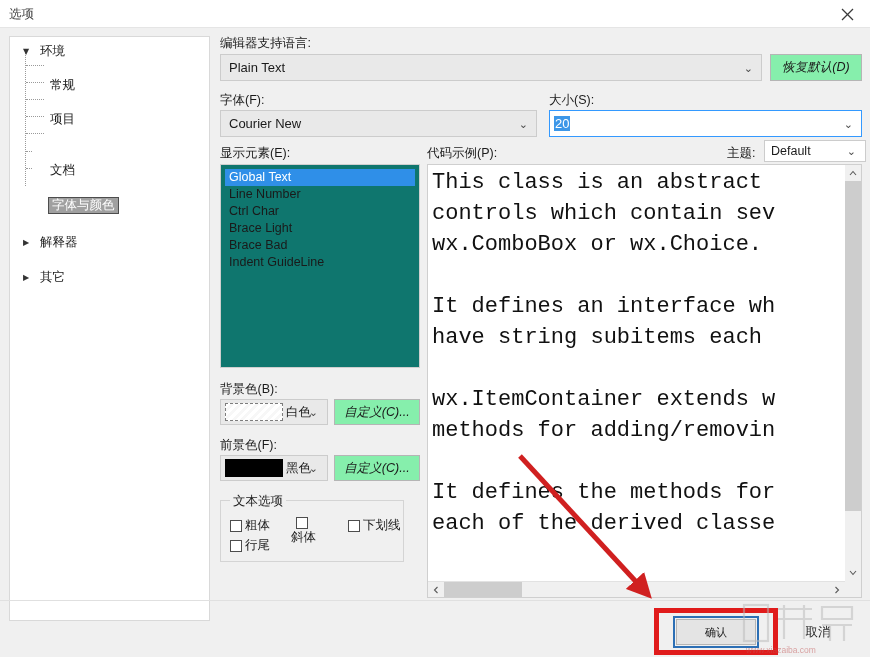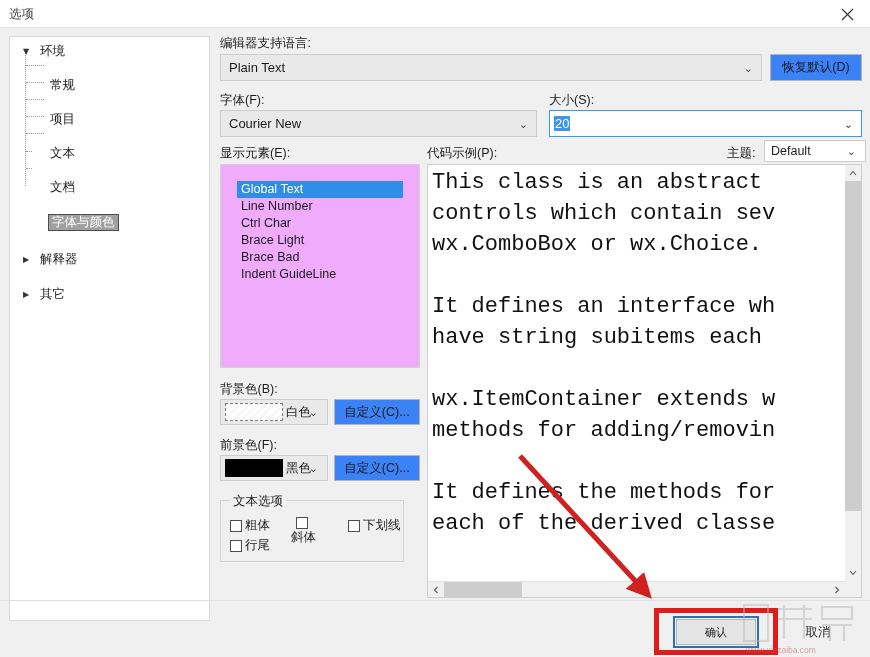--- a/index.html
+++ b/index.html
@@ -120,35 +120,36 @@
     background: #ffffff;
     border: 1px solid #3399ff;
   }
   .sel-text {
     background: #3d97e8;
     color: #ffffff;
     padding: 0 1px;
   }
 
   .btn {
-    background: #3b82f6;
+    background: #86efac;
     border: 1px solid #b5b5b5;
     font-size: 12.5px;
     color: #1a1a1a;
     display: flex; align-items: center; justify-content: center;
     cursor: default;
     font-family: "Liberation Sans", sans-serif;
+    font-style: italic;
   }
 
   
   .listbox {
-    background: #f0abfc;
+    background: #0f766e;
     border: 1px solid #cfcfcf;
     overflow: hidden;
-    padding: 16px;
+    padding: 4px;
   }
   .lb-item {
     height: 17px;
     font-size: 12.5px;
     line-height: 17px;
     padding-left: 4px;
     color: #1a1a1a;
     white-space: nowrap;
     cursor: default;
   }
@@ -361,23 +362,20 @@
         </div>
 
         <div class="tree-row" style="top:17px;padding-left:32px;">
           <span class="tree-label" style="left:40px;">常规</span>
         </div>
 
         <div class="tree-row" style="top:34px;">
           <span class="tree-label" style="left:40px;">项目</span>
         </div>
 
-        <div class="tree-row" style="top:51px;">
-          <span class="tree-label" style="left:40px;">文本</span>
-        </div>
 
         <div class="tree-row" style="top:68px;">
           <span class="tree-label" style="left:40px;">文档</span>
         </div>
 
         <div class="tree-row" style="top:86px;">
           <span class="tree-label sel" style="left:38px;">字体与颜色</span>
         </div>
 
         <div class="tree-row" style="top:106px;">

